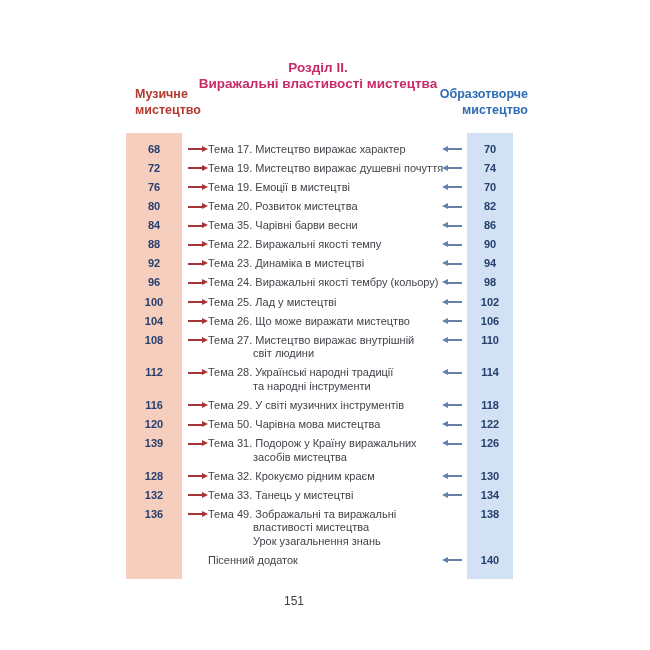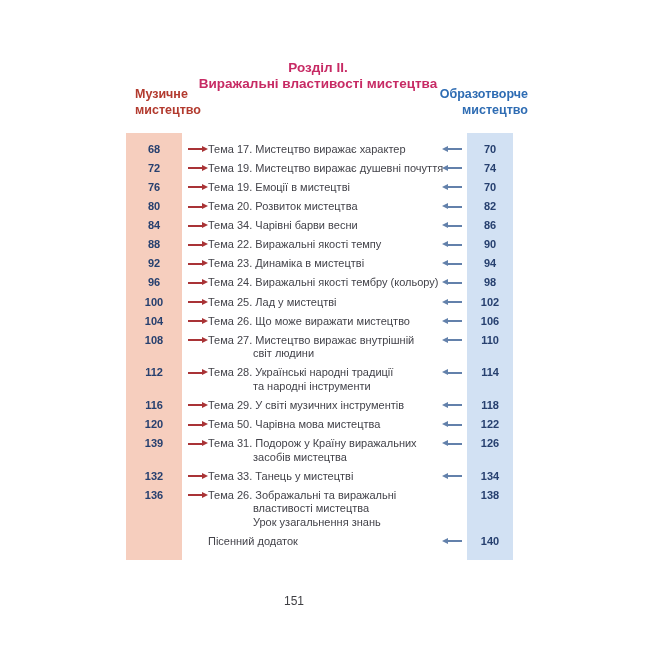--- a/index.html
+++ b/index.html
@@ -162,21 +162,21 @@
       <span class="arr arr-left"></span>
     </div>
     <div class="num">82</div>
   </div>
         <div class="toc-row">
     <div class="num">84</div>
     <div class="cell-arrow">
       <span class="arr arr-right"></span>
     </div>
     <div class="entry">
-            <div class="line">Тема 34. Чарівні барви весни</div>
+            <div class="line">Тема 35. Чарівні барви весни</div>
           </div>
     <div class="cell-arrow">
       <span class="arr arr-left"></span>
     </div>
     <div class="num">86</div>
   </div>
         <div class="toc-row">
     <div class="num">88</div>
     <div class="cell-arrow">
       <span class="arr arr-right"></span>
@@ -303,39 +303,52 @@
     <div class="entry">
             <div class="line">Тема 31. Подорож у Країну виражальних</div>
             <div class="line">засобів мистецтва</div>
           </div>
     <div class="cell-arrow">
       <span class="arr arr-left"></span>
     </div>
     <div class="num">126</div>
   </div>
         <div class="toc-row">
+    <div class="num">128</div>
+    <div class="cell-arrow">
+      <span class="arr arr-right"></span>
+    </div>
+    <div class="entry">
+            <div class="line">Тема 32. Крокуємо рідним краєм</div>
+          </div>
+    <div class="cell-arrow">
+      <span class="arr arr-left"></span>
+    </div>
+    <div class="num">130</div>
+  </div>
+        <div class="toc-row">
     <div class="num">132</div>
     <div class="cell-arrow">
       <span class="arr arr-right"></span>
     </div>
     <div class="entry">
             <div class="line">Тема 33. Танець у мистецтві</div>
           </div>
     <div class="cell-arrow">
       <span class="arr arr-left"></span>
     </div>
     <div class="num">134</div>
   </div>
         <div class="toc-row">
     <div class="num">136</div>
     <div class="cell-arrow">
       <span class="arr arr-right"></span>
     </div>
     <div class="entry">
-            <div class="line">Тема 26. Зображальні та виражальні</div>
+            <div class="line">Тема 49. Зображальні та виражальні</div>
             <div class="line">властивості мистецтва</div>
             <div class="line">Урок узагальнення знань</div>
           </div>
     <div class="cell-arrow">
       <span class="arr arr-left" style="visibility: hidden;"></span>
     </div>
     <div class="num">138</div>
   </div>
         <div class="toc-row">
     <div class="num"></div>

